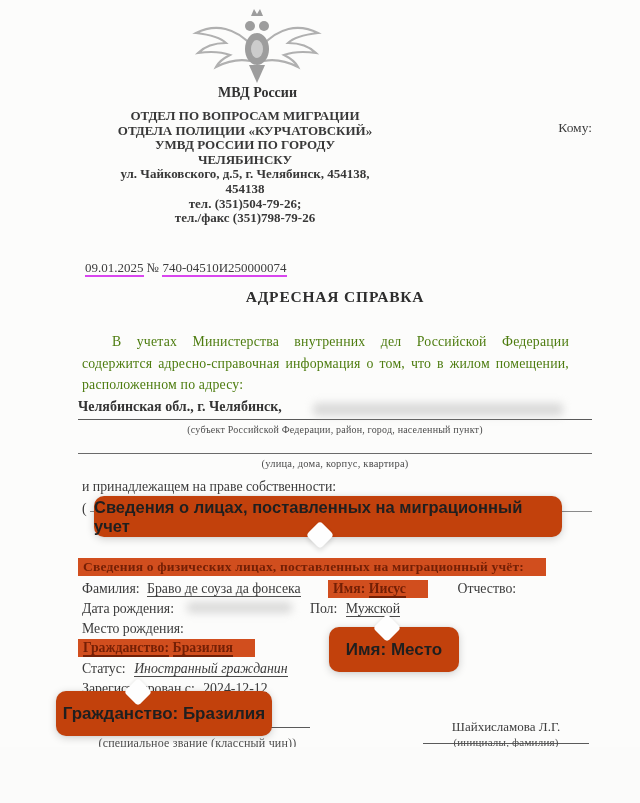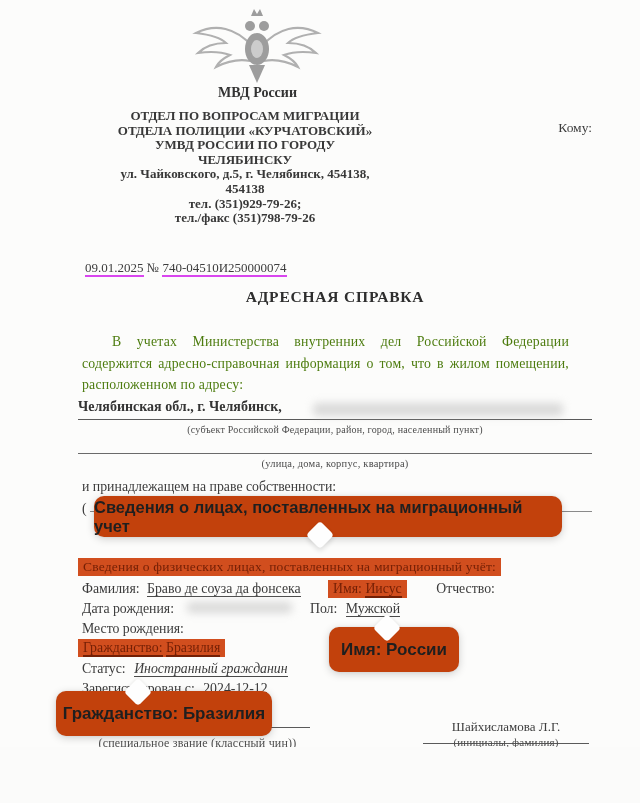--- a/index.html
+++ b/index.html
@@ -28,21 +28,21 @@
   .cap1 { left:78px; top:424px; width:514px; }
   .blank-line { left:78px; top:436px; width:514px; height:18px; border-bottom:1px solid #6a6a6a; }
   .cap2 { left:78px; top:458px; width:514px; font-size:10.5px; }
 
   .ownership { left:82px; top:479px; font-size:13.8px; color:#3b3b3b; }
   .paren { left:82px; top:501px; font-size:13.8px; color:#3b3b3b; }
   .obscured-underline { left:90px; top:498px; width:502px; height:14px; border-bottom:1px solid #8a8a8a; }
 
   
   .doc-line { left:82px; font-size:13.8px; color:#3b3b3b; white-space:nowrap; }
-  .hl { background:#d14e1e; color:#731f05; font-weight:normal; padding:1px 5px 2px 5px; }
+  .hl { background:#d14e1e; color:#731f05; font-weight:bold; padding:1px 22px 2px 5px; }
   .hl .u { border-bottom-color:#731f05; }
   .section-hl { left:78px; top:559px; font-size:13.5px; letter-spacing:0.2px; }
   .val-u { border-bottom:1px solid #4a4a4a; }
 
   
   .bubble { position:absolute; background:#c2410c; border-radius:10px; box-shadow:0 2px 8px rgba(0,0,0,0.18), 0 0 2px rgba(0,0,0,0.08);
             display:flex; align-items:center; justify-content:center;
             font-family:"Liberation Sans", sans-serif; font-weight:bold; color:#1f1f1f; z-index:6; }
   .tail { position:absolute; width:20px; height:20px; background:#fefefe; transform:rotate(45deg); border-radius:4px; z-index:5; }
   .tail-down { box-shadow:2px 2px 5px rgba(0,0,0,0.12); }
@@ -80,21 +80,21 @@
   </svg>
   <div class="abs mvd-label">МВД России</div>
 
   <div class="abs org-block">
     <div>ОТДЕЛ ПО ВОПРОСАМ МИГРАЦИИ</div>
     <div>ОТДЕЛА ПОЛИЦИИ «КУРЧАТОВСКИЙ»</div>
     <div>УМВД РОССИИ ПО ГОРОДУ</div>
     <div>ЧЕЛЯБИНСКУ</div>
     <div>ул. Чайковского, д.5, г. Челябинск, 454138,</div>
     <div>454138</div>
-    <div>тел. (351)929-79-26;</div>
+    <div>тел. (351)504-79-26;</div>
     <div>тел./факс (351)798-79-26</div>
   </div>
 
   <div class="abs to-block">
     <div>Кому:</div>
   </div>
 
   <div class="abs ref-line">
     <span class="u">09.01.2025</span>
     <span>№</span>
@@ -153,21 +153,21 @@
     <span class="val-u" style="margin-left:5px;">2024-12-12</span>
   </div>
 
   <div class="bubble b-migration">
     <span class="tail tail-down" style="left:216px; bottom:-8px;"></span>
     <span class="bubble-inner">Сведения о лицах, поставленных на миграционный учет</span>
   </div>
 
   <div class="bubble b-name">
     <span class="tail tail-up" style="left:48px; top:-9px;"></span>
-    <span class="bubble-inner">Имя: России</span>
+    <span class="bubble-inner">Имя: Место</span>
   </div>
 
   <div class="bubble b-citizenship">
     <span class="tail tail-up" style="left:72px; top:-9px;"></span>
     <span class="bubble-inner">Гражданство: Бразилия</span>
   </div>
 
   <div class="abs sig-left-line"></div>
   <div class="abs sig-right">
     <span>Шайхисламова Л.Г.</span>

